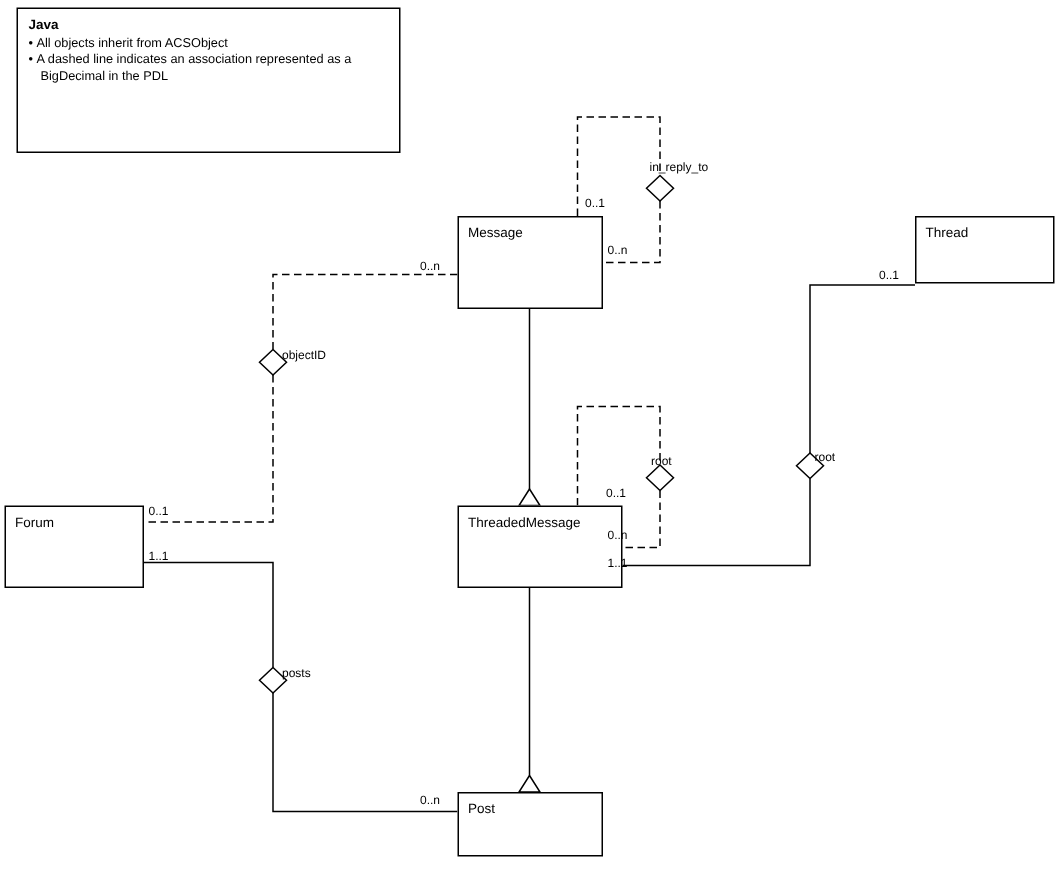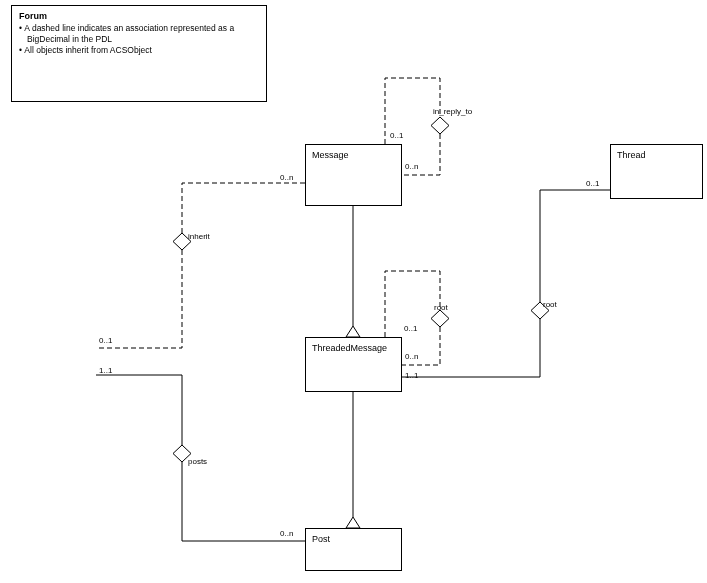--- a/index.html
+++ b/index.html
@@ -105,53 +105,56 @@
     <path d="M402,377 L540,377 L540,319" fill="none" stroke="#000000" stroke-width="1"></path>
     <path d="M540,302 L540,190 L610,190" fill="none" stroke="#000000" stroke-width="1"></path>
     <polygon points="540,302 549,310.5 540,319 531,310.5" fill="#ffffff" stroke="#000000" stroke-width="1"></polygon>
 
     <path d="M96,375 L182,375 L182,445" fill="none" stroke="#000000" stroke-width="1"></path>
     <path d="M182,462 L182,541 L305,541" fill="none" stroke="#000000" stroke-width="1"></path>
     <polygon points="182,445 191,453.5 182,462 173,453.5" fill="#ffffff" stroke="#000000" stroke-width="1"></polygon>
   </svg>
 
   <div class="notebox" style="left:11px; top:5px; width:256px; height:97px;">
-    <span class="note-title">Forum</span>
+    <span class="note-title">Java</span>
     <ul>
+      <li>All objects inherit from ACSObject</li>
       <li>A dashed line indicates an association represented as a BigDecimal in the PDL</li>
-      <li>All objects inherit from ACSObject</li>
     </ul>
   </div>
 
   <div class="umlbox" style="left:305px; top:144px; width:97px; height:62px;">
     <span class="cls-name">Message</span>
   </div>
 
-  <div class="umlbox" style="left:610px; top:144px; width:93px; height:55px;">
+  <div class="umlbox" style="left:610px; top:144px; width:93px; height:45px;">
     <span class="cls-name">Thread</span>
   </div>
 
+  <div class="umlbox" style="left:3px; top:337px; width:93px; height:55px;">
+    <span class="cls-name">Forum</span>
+  </div>
 
-  <div class="umlbox" style="left:305px; top:337px; width:97px; height:55px;">
+  <div class="umlbox" style="left:305px; top:337px; width:110px; height:55px;">
     <span class="cls-name">ThreadedMessage</span>
   </div>
 
   <div class="umlbox" style="left:305px; top:528px; width:97px; height:43px;">
     <span class="cls-name">Post</span>
   </div>
 
   <span class="lbl" style="left:433px; top:107px;text-align:right;">in_reply_to</span>
   <span class="lbl" style="left:390px; top:131px;">0..1</span>
   <span class="lbl" style="left:405px; top:162px;">0..n</span>
   <span class="lbl" style="left:280px; top:173px;">0..n</span>
   <span class="lbl" style="left:586px; top:179px;">0..1</span>
-  <span class="lbl" style="left:188px; top:232px;">inherit</span>
+  <span class="lbl" style="left:188px; top:232px;">objectID</span>
   <span class="lbl" style="left:434px; top:303px;">root</span>
   <span class="lbl" style="left:543px; top:300px;">root</span>
   <span class="lbl" style="left:404px; top:324px;">0..1</span>
   <span class="lbl" style="left:99px; top:336px;">0..1</span>
   <span class="lbl" style="left:405px; top:352px;">0..n</span>
   <span class="lbl" style="left:99px; top:366px;">1..1</span>
   <span class="lbl" style="left:405px; top:371px;">1..1</span>
-  <span class="lbl" style="left:188px; top:457px;">posts</span>
+  <span class="lbl" style="left:188px; top:444px;">posts</span>
   <span class="lbl" style="left:280px; top:529px;">0..n</span>
 
 </div>
 
 </body></html>

